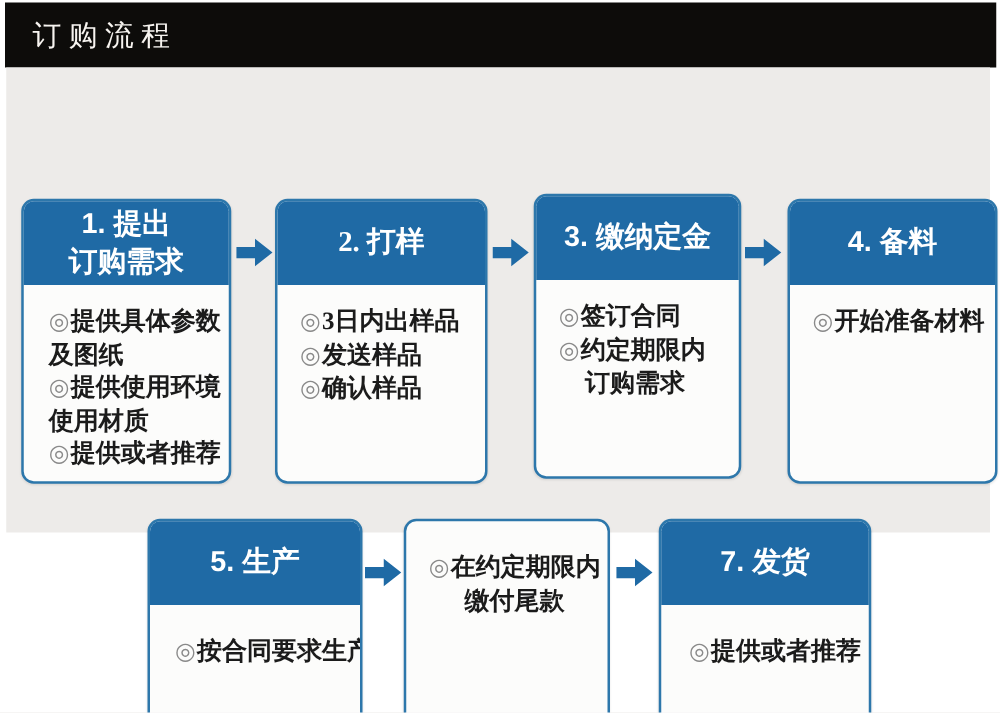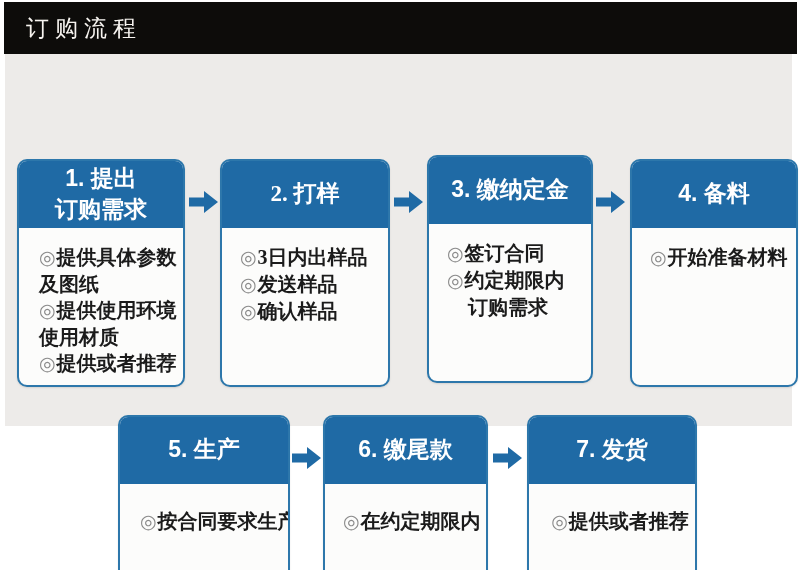--- a/index.html
+++ b/index.html
@@ -142,25 +142,23 @@
     <div class="box tight row2" id="box5">
       <div class="box-header">
         <div class="box-title">5. 生产</div>
       </div>
       <div class="box-body">
         <div class="line"><span class="bullet">◎</span><span>按合同要求生产</span></div>
       </div>
     </div>
 
     <div class="box row2" id="box6">
-      <div class="box-header">
-        <div class="box-title">6. 缴尾款</div>
-      </div>
       <div class="box-body">
         <div class="line"><span class="bullet">◎</span><span>在约定期限内</span></div>
+        <div class="line"><span>缴付尾款</span></div>
       </div>
     </div>
 
     <div class="box tight row2" id="box7">
       <div class="box-header">
         <div class="box-title">7. 发货</div>
       </div>
       <div class="box-body">
         <div class="line"><span class="bullet">◎</span><span>提供或者推荐</span></div>
       </div>

